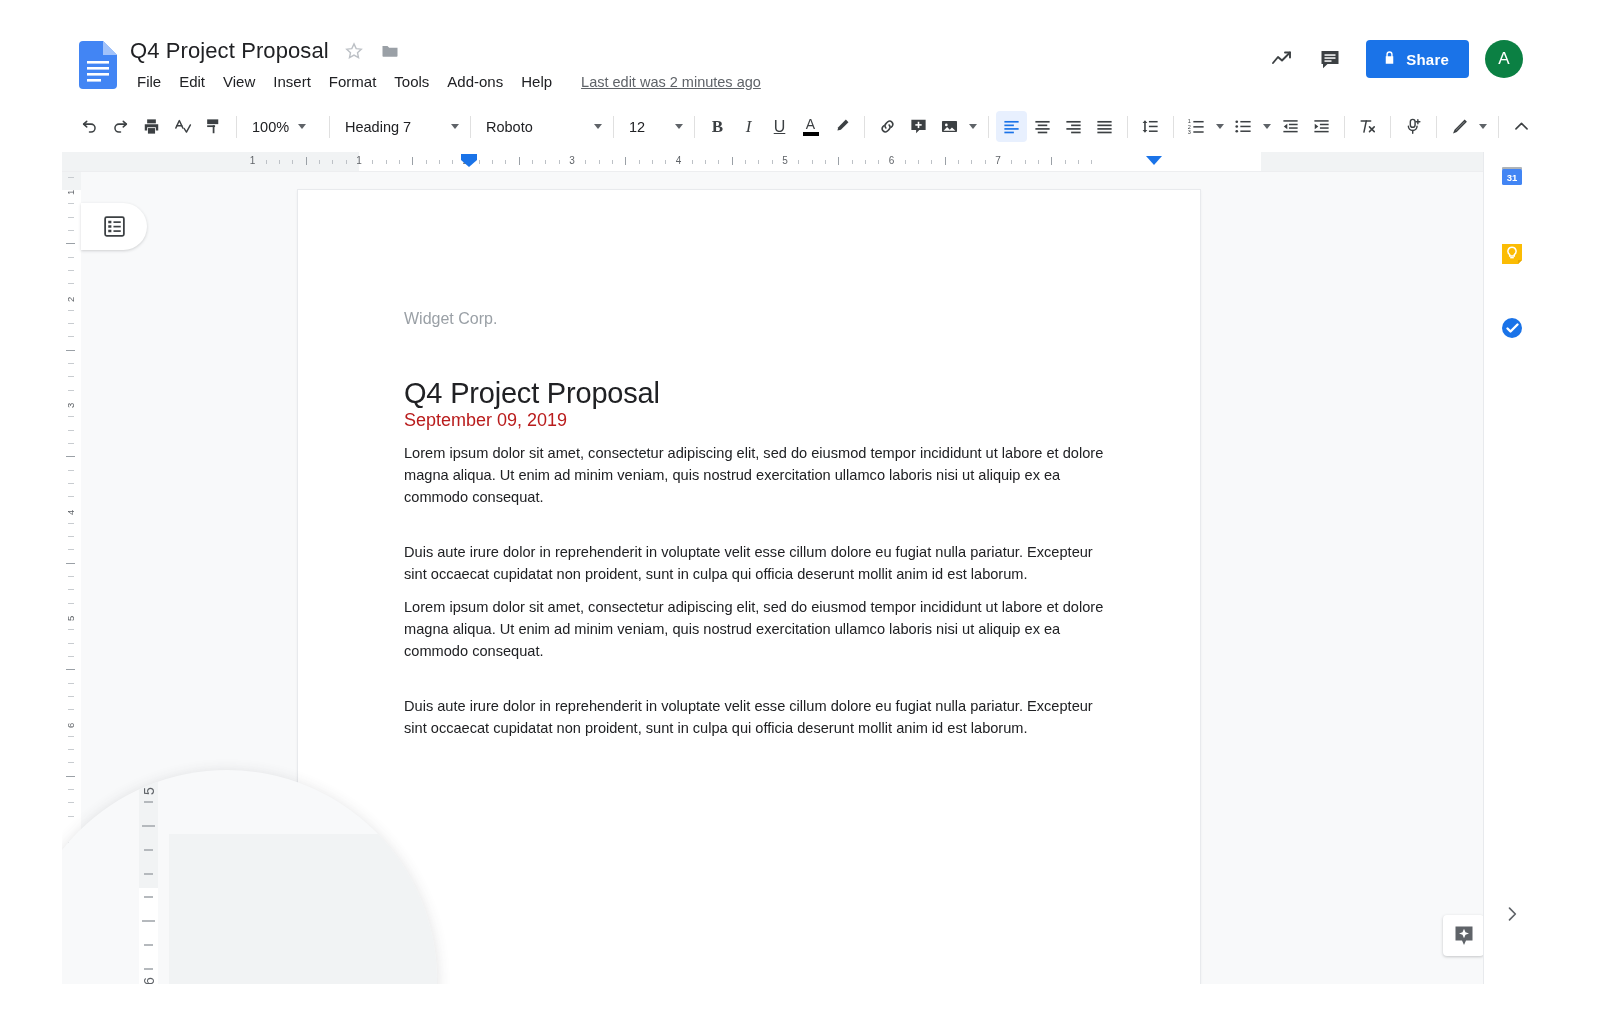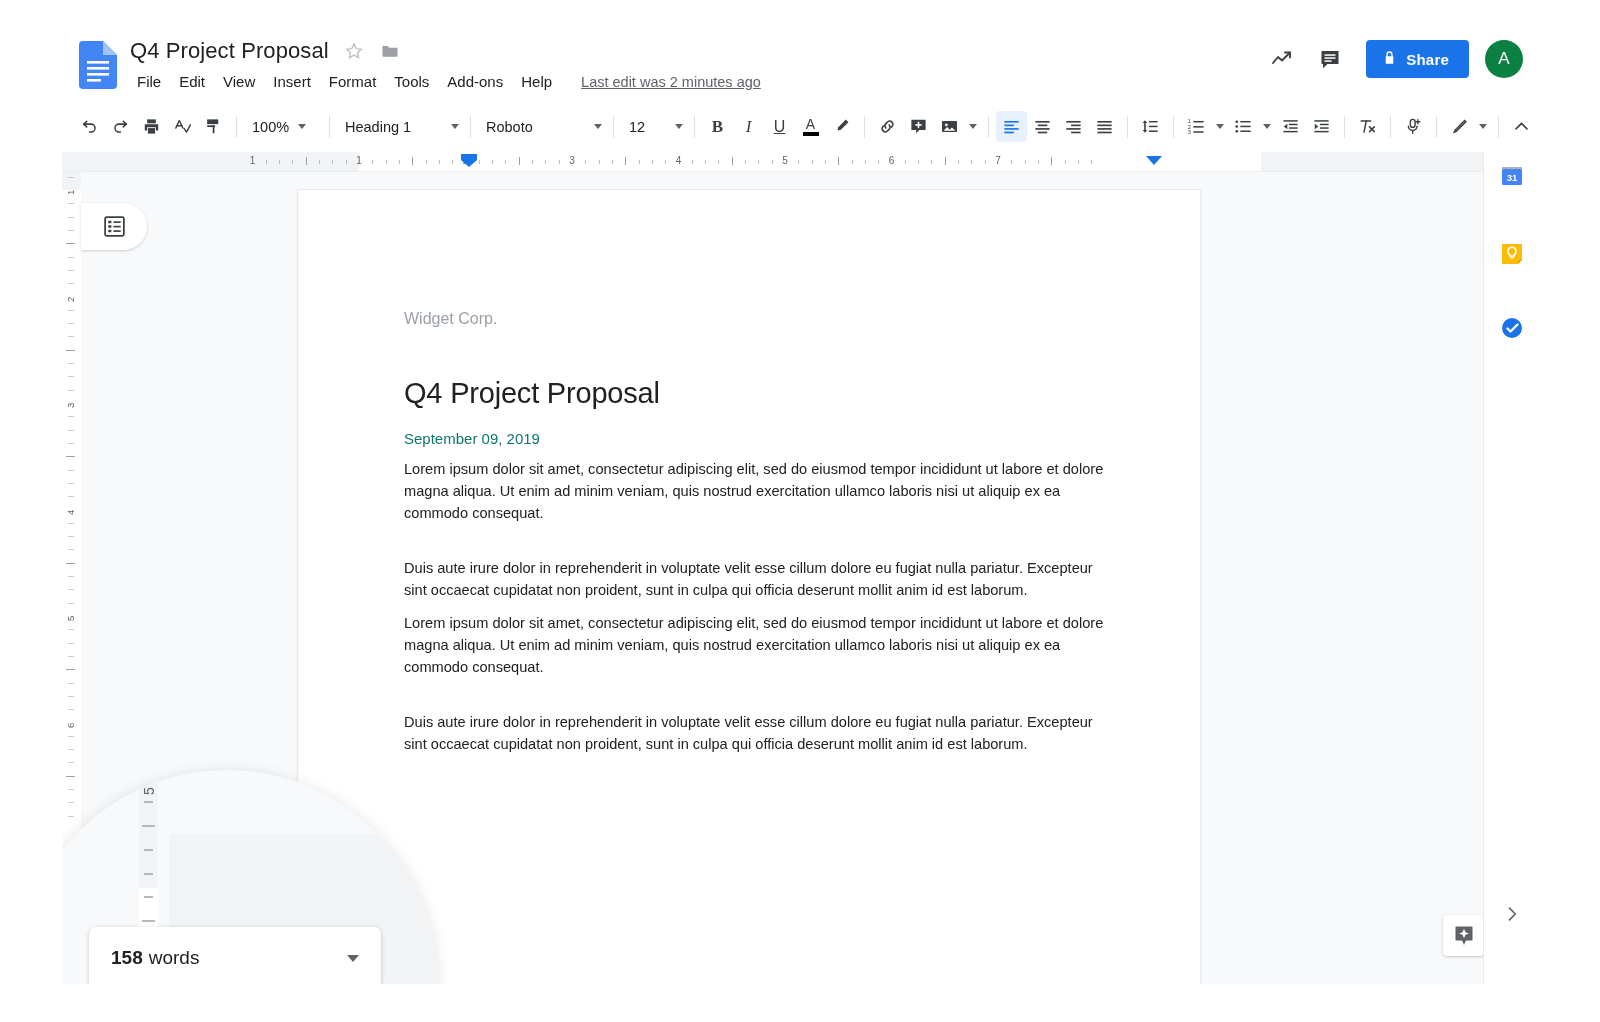--- a/index.html
+++ b/index.html
@@ -233,21 +233,21 @@
     font-size: 16px; color: #9aa0a6; margin-bottom: 14px;
   }
   .doc-address {
     font-size: 15px; color: #9aa0a6; line-height: 22px;
   }
   .doc-h1 {
     font-size: 29px; color: #202124; font-weight: normal;
     margin-top: 49px; letter-spacing: -.2px;
   }
   .doc-date {
-    font-size: 15px; color: #0f766e; margin-top: 20px;
+    font-size: 18px; color: #b91c1c; 
   }
   .doc-h2 {
     font-size: 19px; color: #202124; font-weight: normal;
     margin-top: 31px;
   }
   .doc-p {
     font-size: 14.6px; color: #202124; line-height: 22.2px;
     margin-top: 11px;
   }
   .doc-p.spaced { margin-top: 32px; }
@@ -441,21 +441,21 @@
     <div class="tb-sep"></div>
 
     <div class="tb-combo zoom">
       <span class="label">100%</span>
       <span class="caret"></span>
     </div>
 
     <div class="tb-sep"></div>
 
     <div class="tb-combo style">
-      <span class="label">Heading 1</span>
+      <span class="label">Heading 7</span>
       <span class="caret" style="margin-left:auto;"></span>
     </div>
 
     <div class="tb-sep"></div>
 
     <div class="tb-combo font">
       <span class="label">Roboto</span>
       <span class="caret" style="margin-left:auto;"></span>
     </div>
 
@@ -870,21 +870,16 @@
           <div style="position: absolute; left: 127px; top: 102.5px; width: 9px; height: 2px; background: rgb(181, 185, 189);"></div>
           <div style="position: absolute; left: 127px; top: 126.25px; width: 9px; height: 2px; background: rgb(181, 185, 189);"></div>
           <div style="position: absolute; left: 125px; top: 150px; width: 13px; height: 2px; background: rgb(181, 185, 189);"></div>
           <div style="position: absolute; left: 127px; top: 173.75px; width: 9px; height: 2px; background: rgb(181, 185, 189);"></div>
           <div style="position: absolute; left: 127px; top: 197.5px; width: 9px; height: 2px; background: rgb(181, 185, 189);"></div>
           <div style="position: absolute; left: 124px; top: 25px; font-size: 14px; color: rgb(95, 99, 104); transform: rotate(-90deg); transform-origin: left top;">5</div>
           <div style="position: absolute; left: 124px; top: 215px; font-size: 14px; color: rgb(95, 99, 104); transform: rotate(-90deg); transform-origin: left top;">6</div>
         </div>
     <div class="mag-page"></div>
 
-    <div class="wordcount-chip">
-      <span class="wc-num">158</span>
-      <span class="wc-label">words</span>
-      <span class="wc-caret"></span>
-    </div>
   </div>
 
  </div>
 </div>
 
 </body></html>

